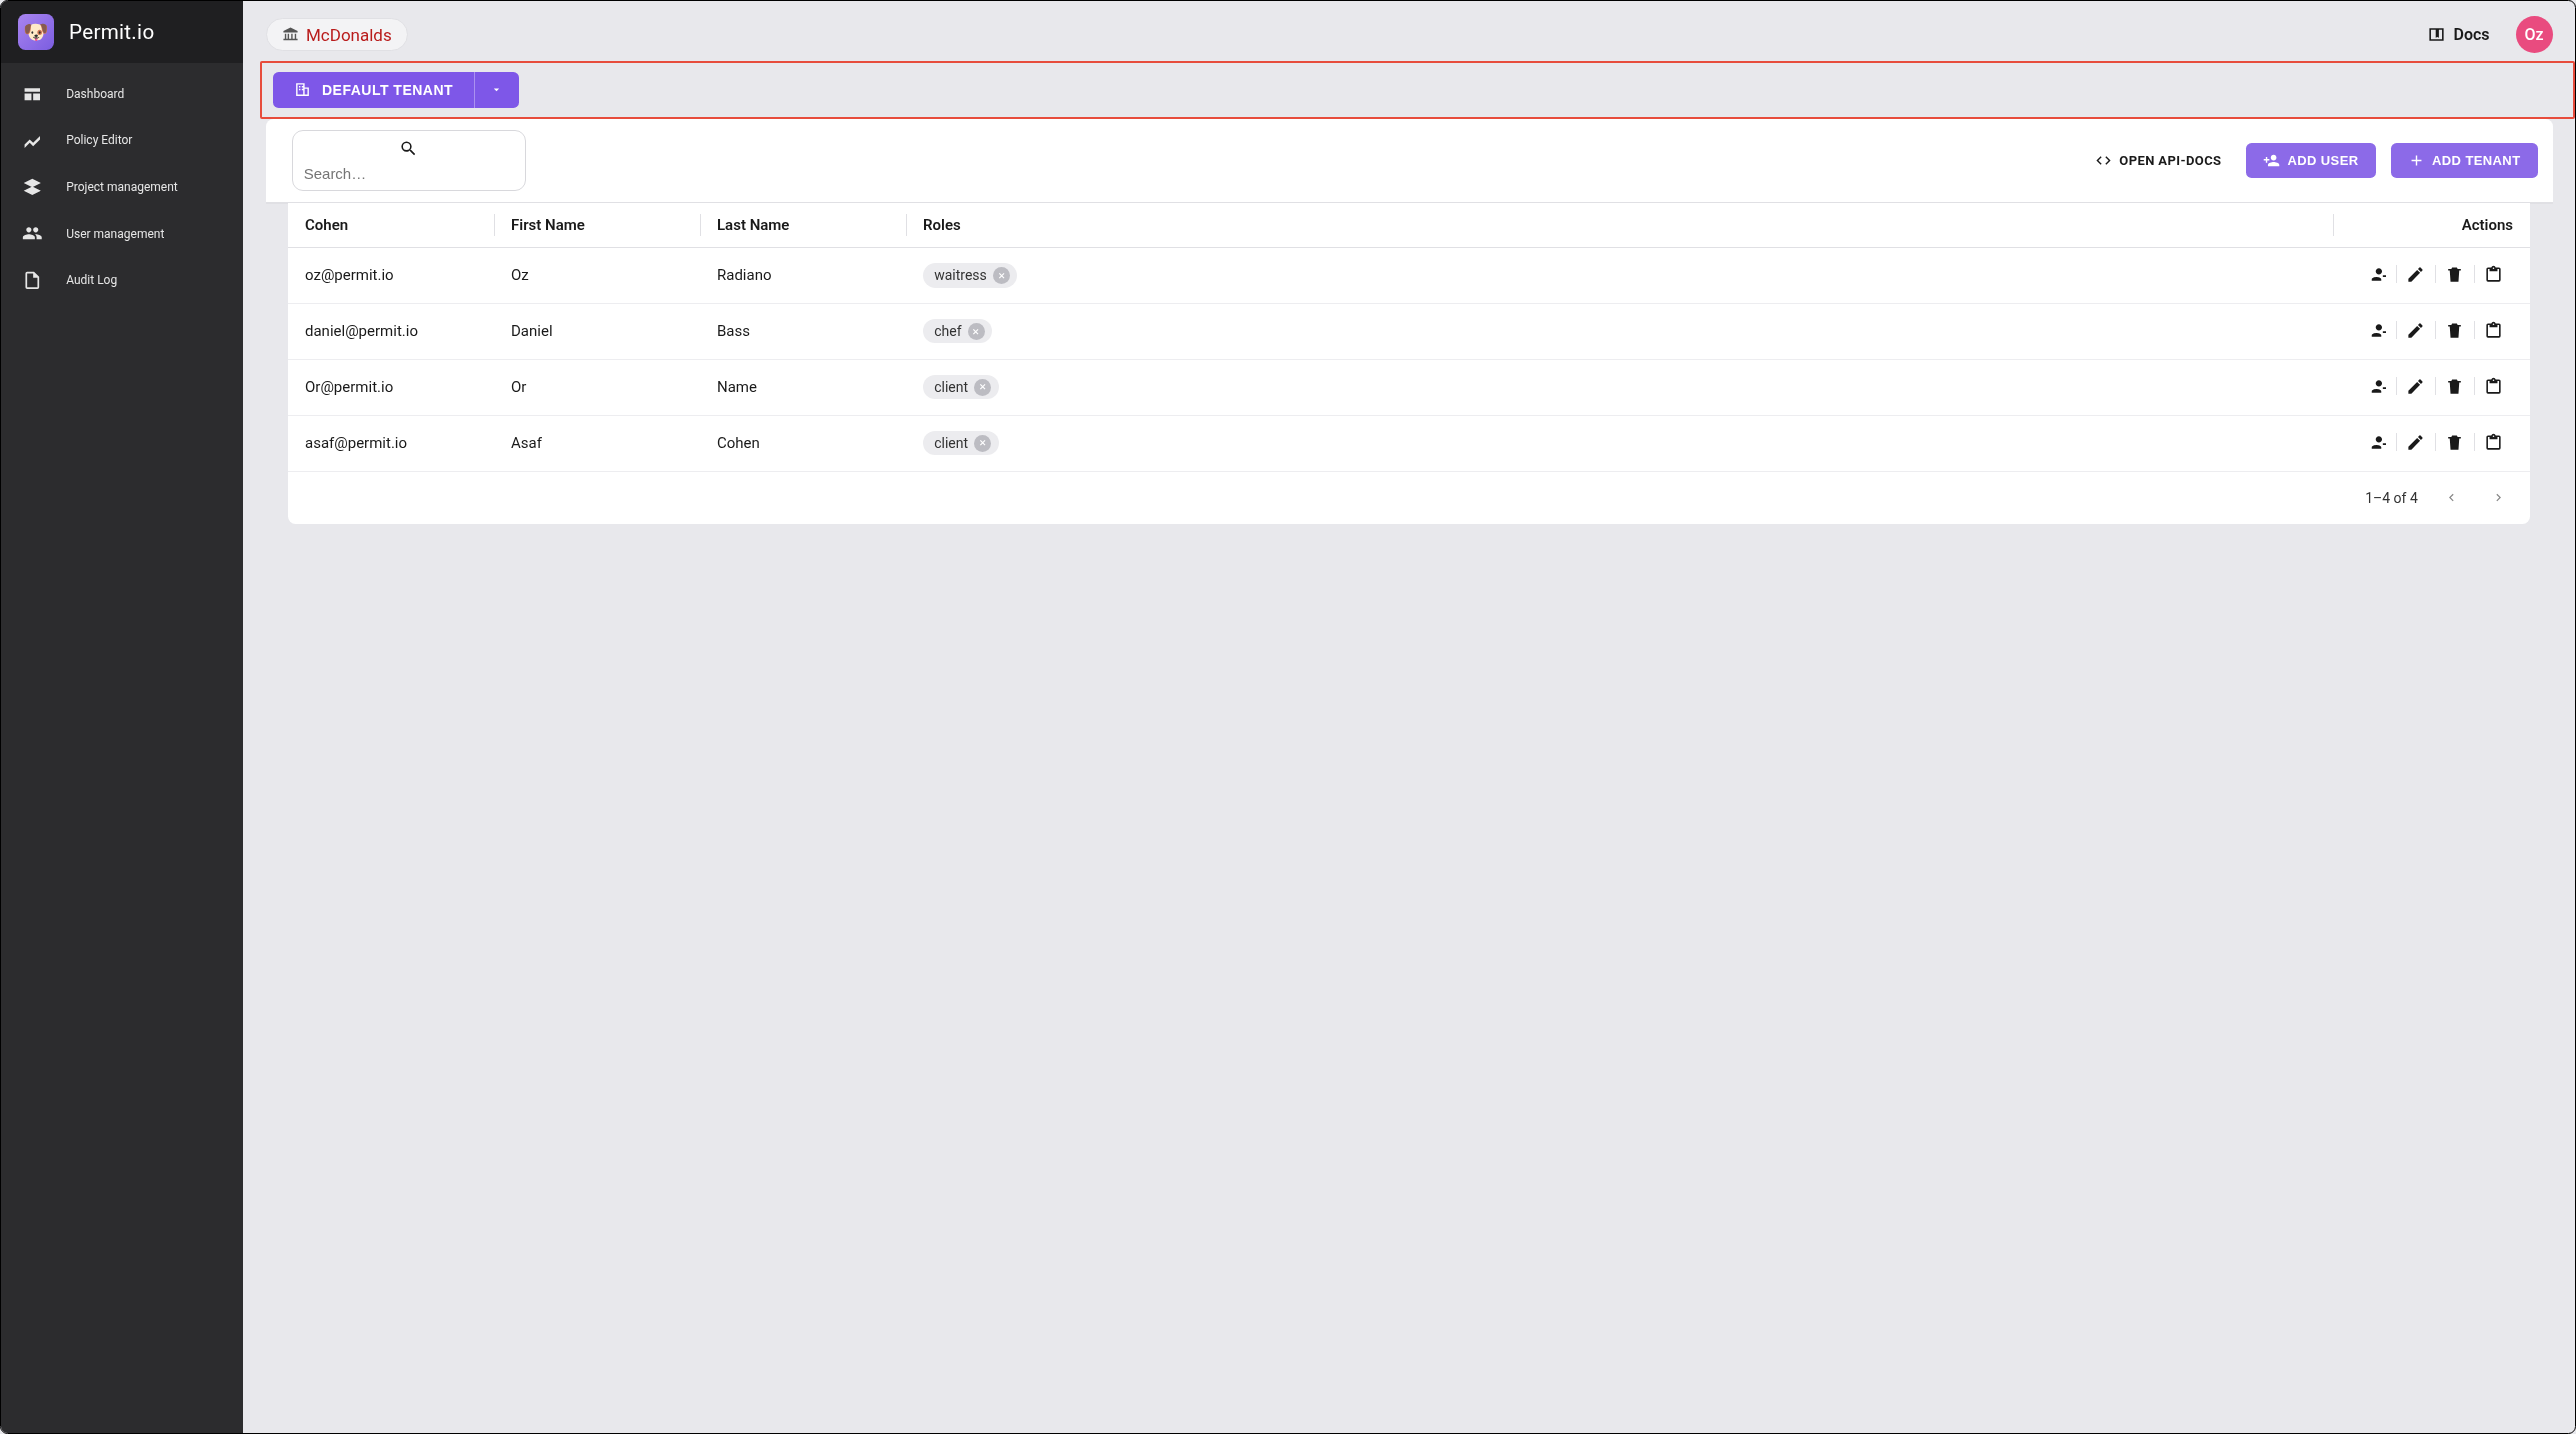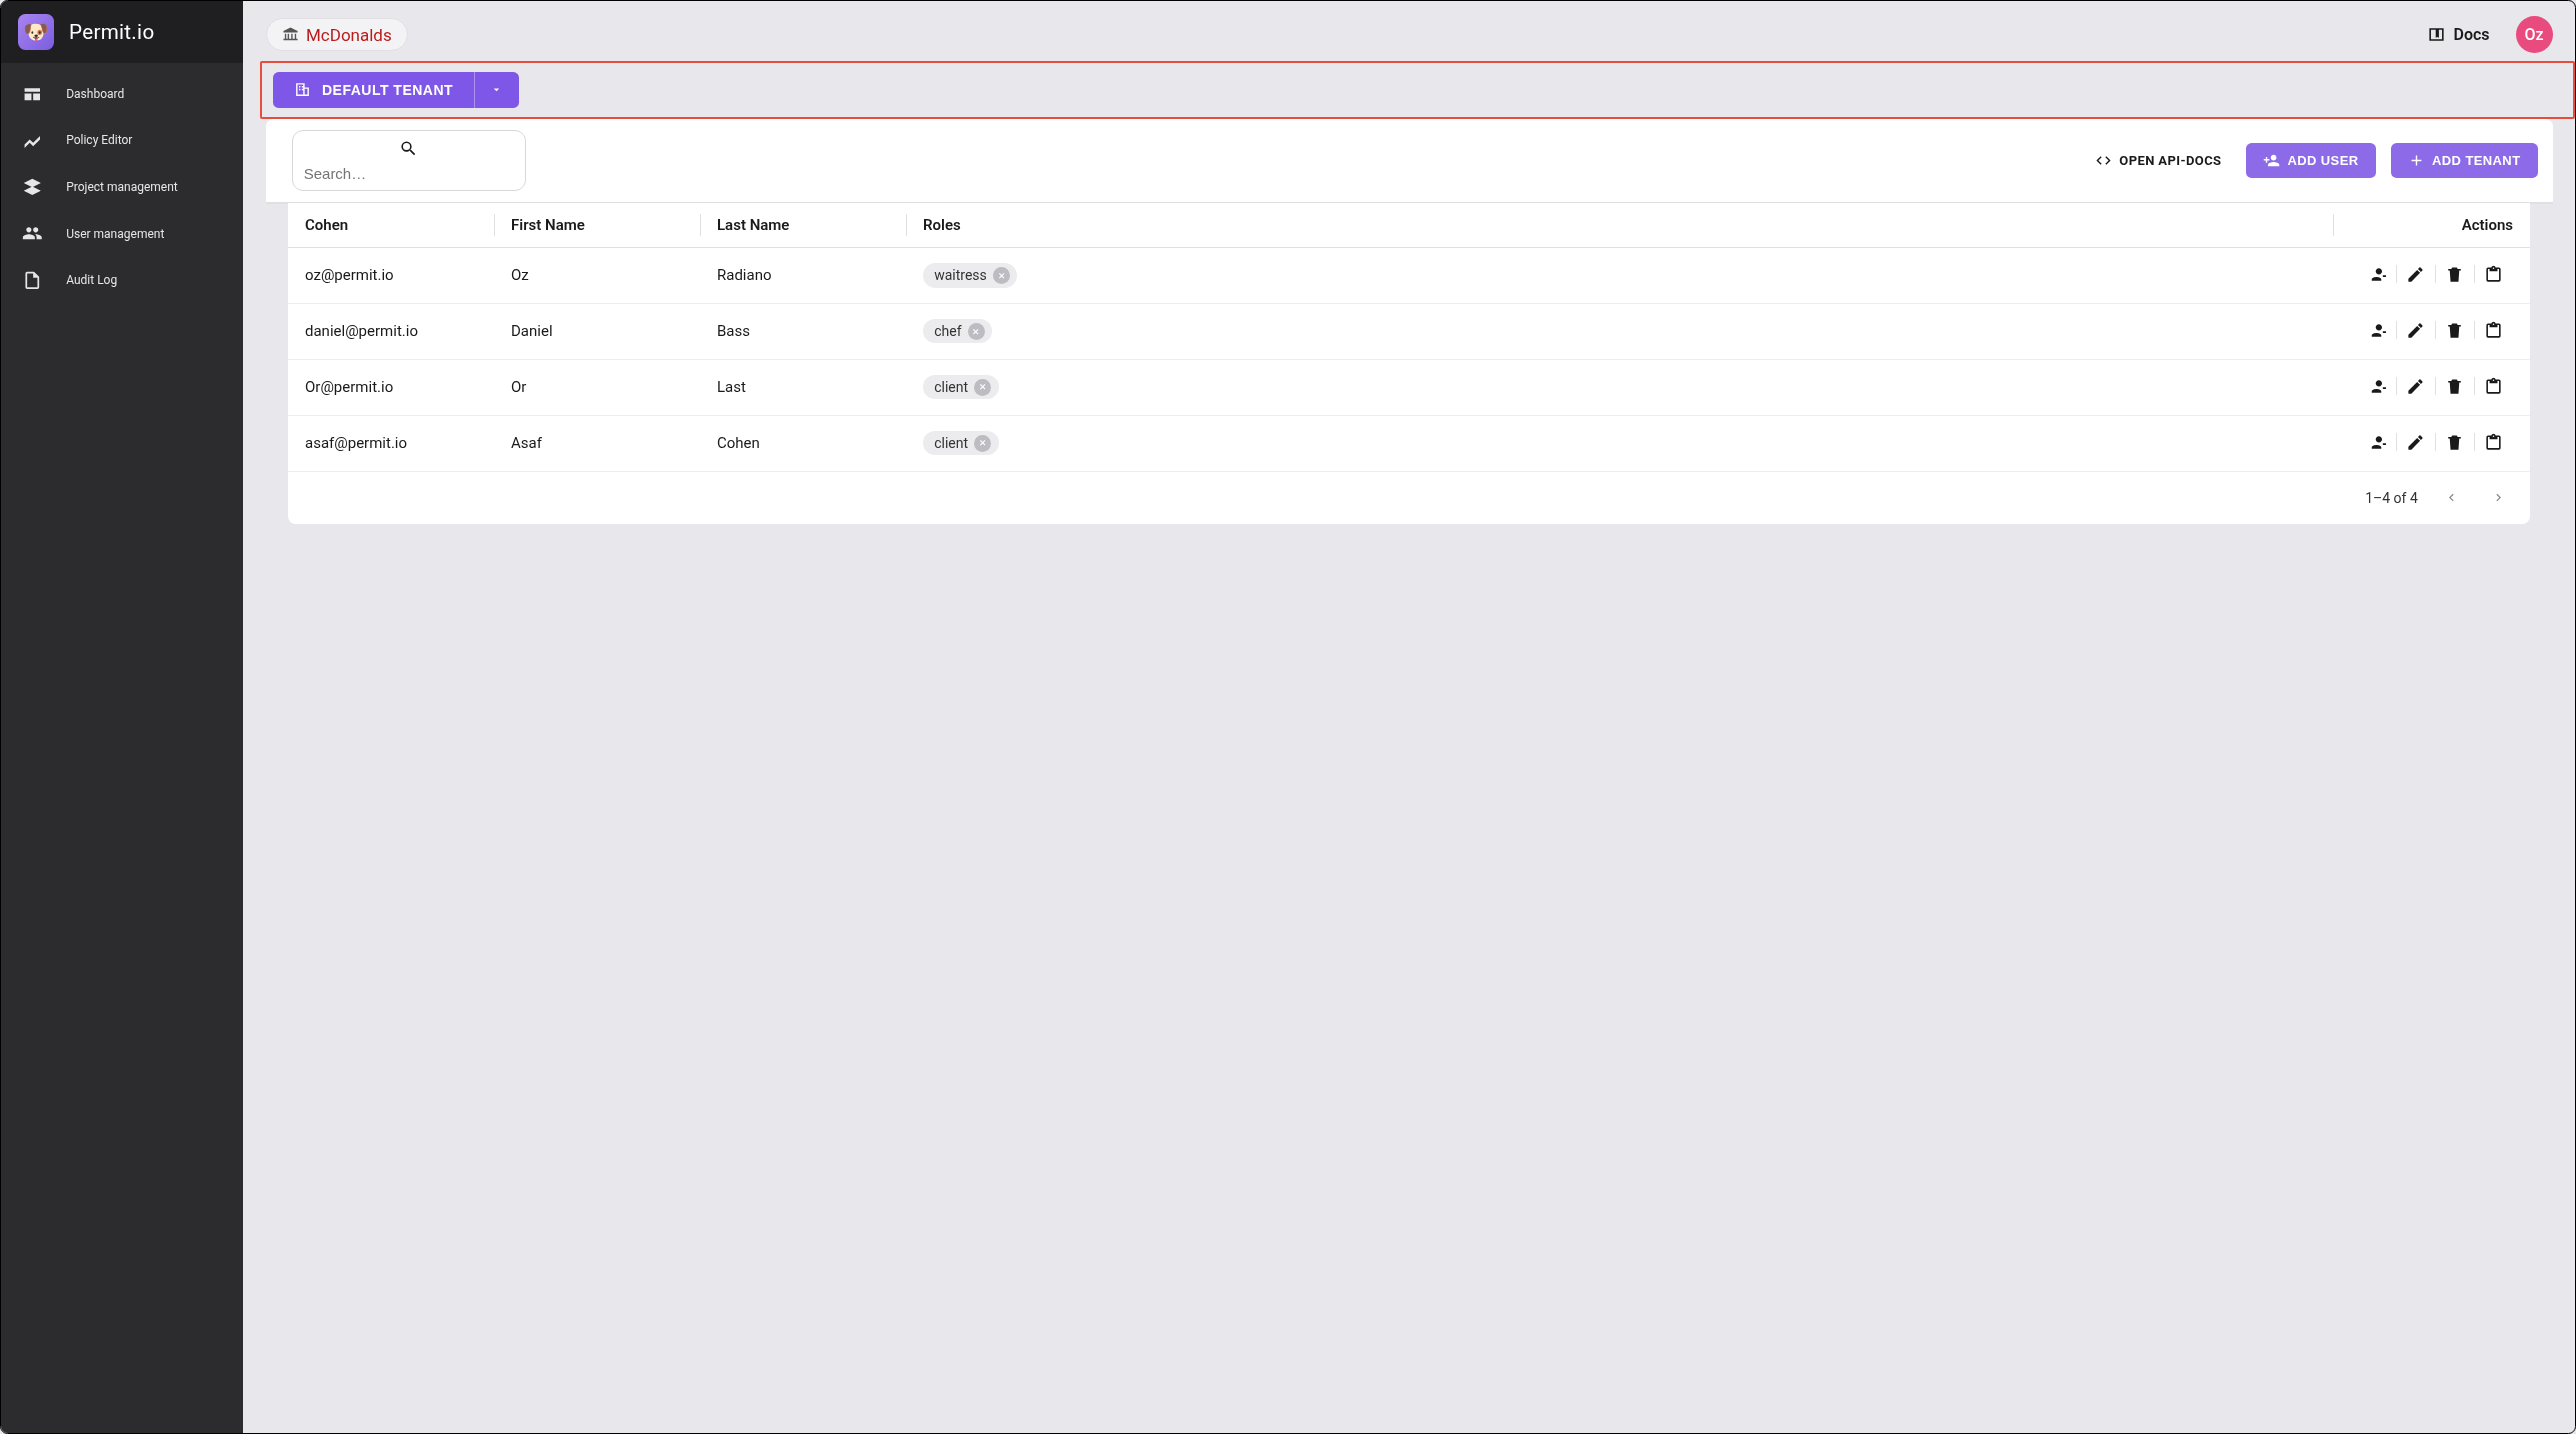--- a/index.html
+++ b/index.html
@@ -460,21 +460,21 @@
                       <svg viewBox="0 0 24 24">
                         <path d="M19 3h-4.18A3 3 0 0012 1a3 3 0 00-2.82 2H5a2 2 0 00-2 2v14a2 2 0 002 2h14a2 2 0 002-2V5a2 2 0 00-2-2zm-7 0a1 1 0 110 2 1 1 0 010-2zm7 16H5V5h2v3h10V5h2v14z"></path>
                       </svg>
                     </span>
       </div>
     </td>
               </tr>
               <tr>
     <td>Or@permit.io</td>
     <td>Or</td>
-    <td>Last</td>
+    <td>Name</td>
     <td>
       <span class="role-chip">
         <span>client</span>
         <span class="x">
           <svg viewBox="0 0 24 24">
                         <path d="M18 6L6 18M6 6l12 12" stroke="#fff" stroke-width="3" fill="none"></path>
                       </svg>
         </span>
       </span>
     </td>

